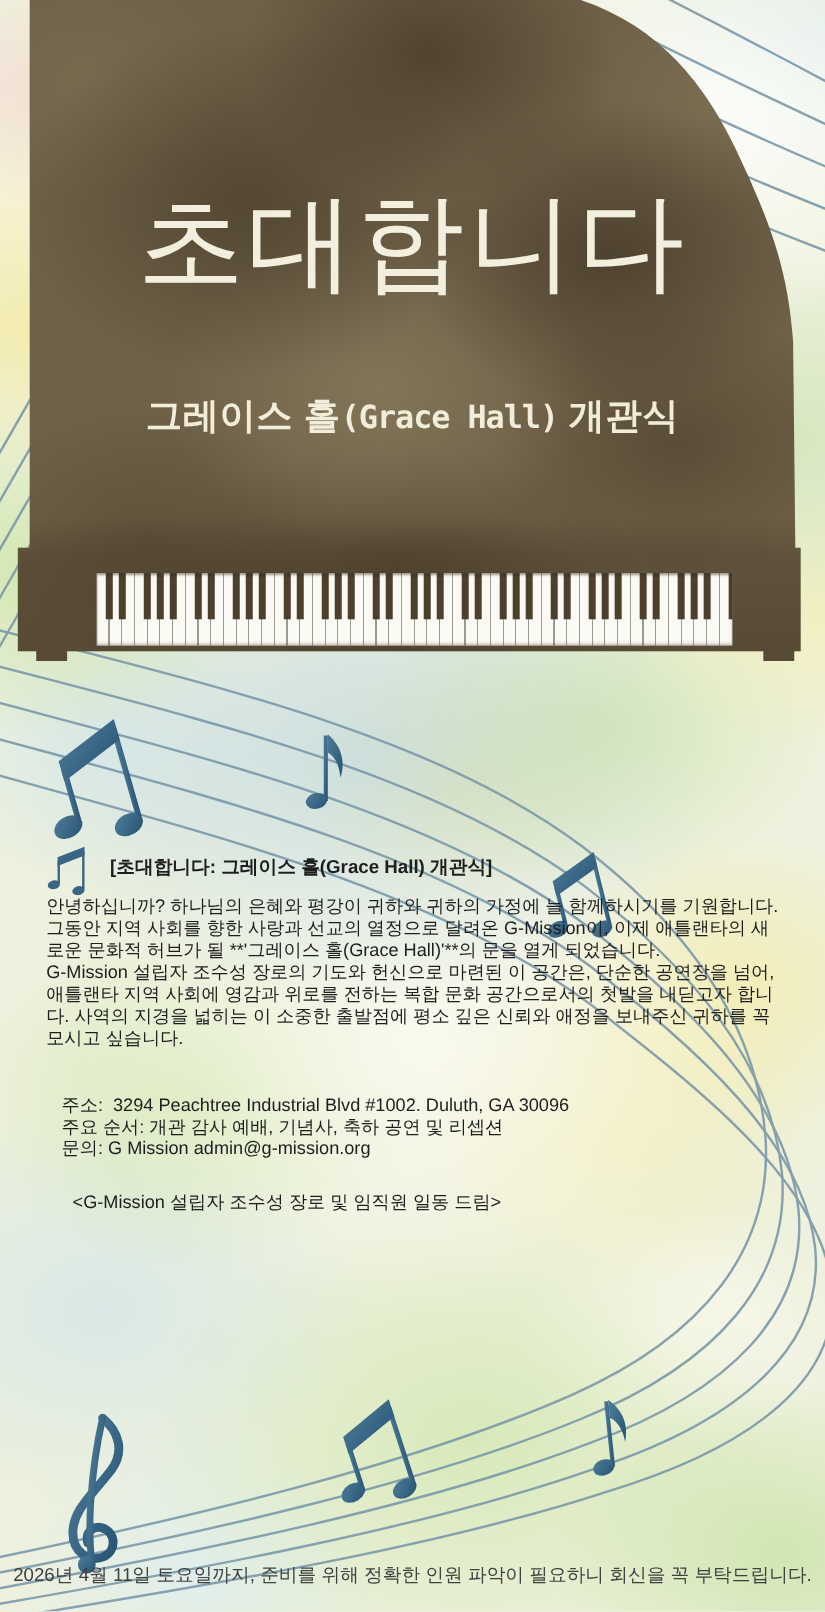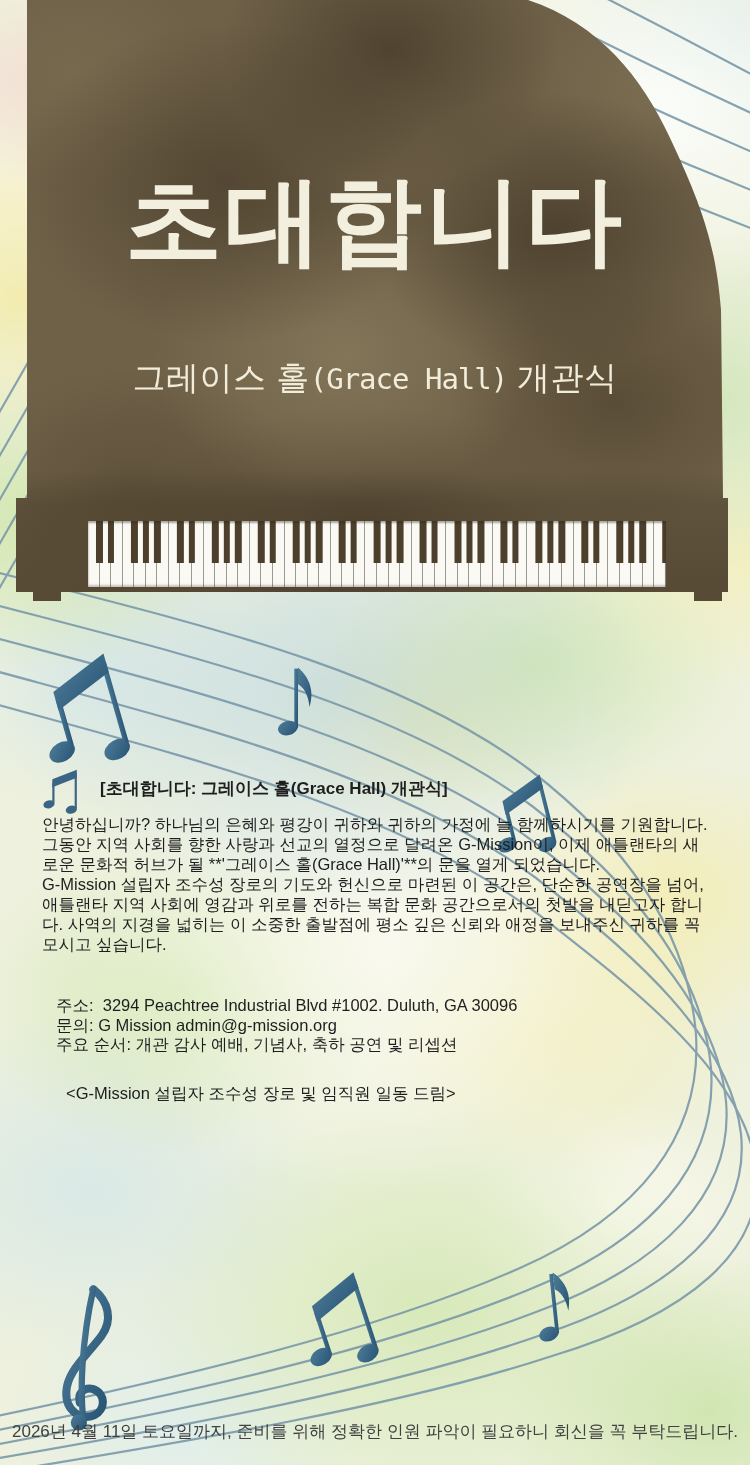--- a/index.html
+++ b/index.html
@@ -47,25 +47,25 @@
       radial-gradient(260px 200px at 74% 38%, rgba(45,36,24,.50), transparent 70%),
       radial-gradient(200px 160px at 10% 12%, rgba(130,116,86,.45), transparent 70%),
       radial-gradient(280px 210px at 46% 58%, rgba(158,144,110,.42), transparent 70%),
       radial-gradient(240px 180px at 82% 66%, rgba(64,52,34,.45), transparent 70%),
       radial-gradient(320px 170px at 48% 86%, rgba(58,46,30,.40), transparent 70%),
       radial-gradient(200px 150px at 88% 14%, rgba(142,128,96,.40), transparent 70%),
       radial-gradient(240px 170px at 18% 80%, rgba(70,58,38,.40), transparent 70%);
   }
   .title{
     position:absolute;left:0;top:172px;width:100%;margin:0;text-align:center;
-    font-size:97px;font-weight:700;line-height:1;letter-spacing:3px;color:#f3efde;
+    font-size:97px;font-weight:400;line-height:1;letter-spacing:3px;color:#f3efde;
   }
   .subtitle{
     position:absolute;left:0;top:356px;width:100%;text-align:center;
-    font-size:33px;font-weight:400;letter-spacing:.5px;color:#f1edda;white-space:nowrap;
+    font-size:33px;font-weight:700;letter-spacing:.5px;color:#f1edda;white-space:nowrap;
   }
   .subtitle .latin{font-family:"DejaVu Sans Mono", monospace;font-size:29px;letter-spacing:-1px;}
   .keys{
     position:absolute;left:88px;top:521px;width:578px;height:66px;
     background-color:#faf9f3;
     background-image:
       linear-gradient(90deg, transparent 0 8.3px, #4c3f2b 8.3px 14.8px, transparent 14.8px 19.9px, #4c3f2b 19.9px 26.4px, transparent 26.4px 43px, #4c3f2b 43px 49.5px, transparent 49.5px 54.6px, #4c3f2b 54.6px 61.1px, transparent 61.1px 66.1px, #4c3f2b 66.1px 72.6px, transparent 72.6px 80.9px),
       repeating-linear-gradient(90deg, transparent 0 10.56px, #9a9a90 10.56px 11.56px);
     background-size:80.9px 42px, 100% 100%;
     background-repeat:repeat-x, no-repeat;
@@ -172,21 +172,21 @@
           <path d="M31 46 L104.5 17 L104.5 41 L31 70 Z"></path>
         </g>
       </svg>
       <span class="heading">[초대합니다: 그레이스 홀(Grace Hall) 개관식]</span>
     </div>
     <p class="p1">안녕하십니까? 하나님의 은혜와 평강이 귀하와 귀하의 가정에 늘 함께하시기를 기원합니다.</p>
     <p class="p2">그동안 지역 사회를 향한 사랑과 선교의 열정으로 달려온 G-Mission이, 이제 애틀랜타의 새로운 문화적 허브가 될 **'그레이스 홀(Grace Hall)'**의 문을 열게 되었습니다.</p>
     <p class="p3">G-Mission 설립자 조수성 장로의 기도와 헌신으로 마련된 이 공간은, 단순한 공연장을 넘어, 애틀랜타 지역 사회에 영감과 위로를 전하는 복합 문화 공간으로서의 첫발을 내딛고자 합니다. 사역의 지경을 넓히는 이 소중한 출발점에 평소 깊은 신뢰와 애정을 보내주신 귀하를 꼭 모시고 싶습니다.</p>
     <div class="details">
       <div>주소:  3294 Peachtree Industrial Blvd #1002. Duluth, GA 30096</div>
+      <div>주요 순서: 개관 감사 예배, 기념사, 축하 공연 및 리셉션</div>
       <div>문의: G Mission admin@g-mission.org</div>
-      <div>주요 순서: 개관 감사 예배, 기념사, 축하 공연 및 리셉션</div>
     </div>
     <div class="sender">&lt;G-Mission 설립자 조수성 장로 및 임직원 일동 드림&gt;</div>
   </div>
 
   <div class="footnote">2026년 4월 11일 토요일까지, 준비를 위해 정확한 인원 파악이 필요하니 회신을 꼭 부탁드립니다.</div>
 
 </div>
 
 </body></html>

